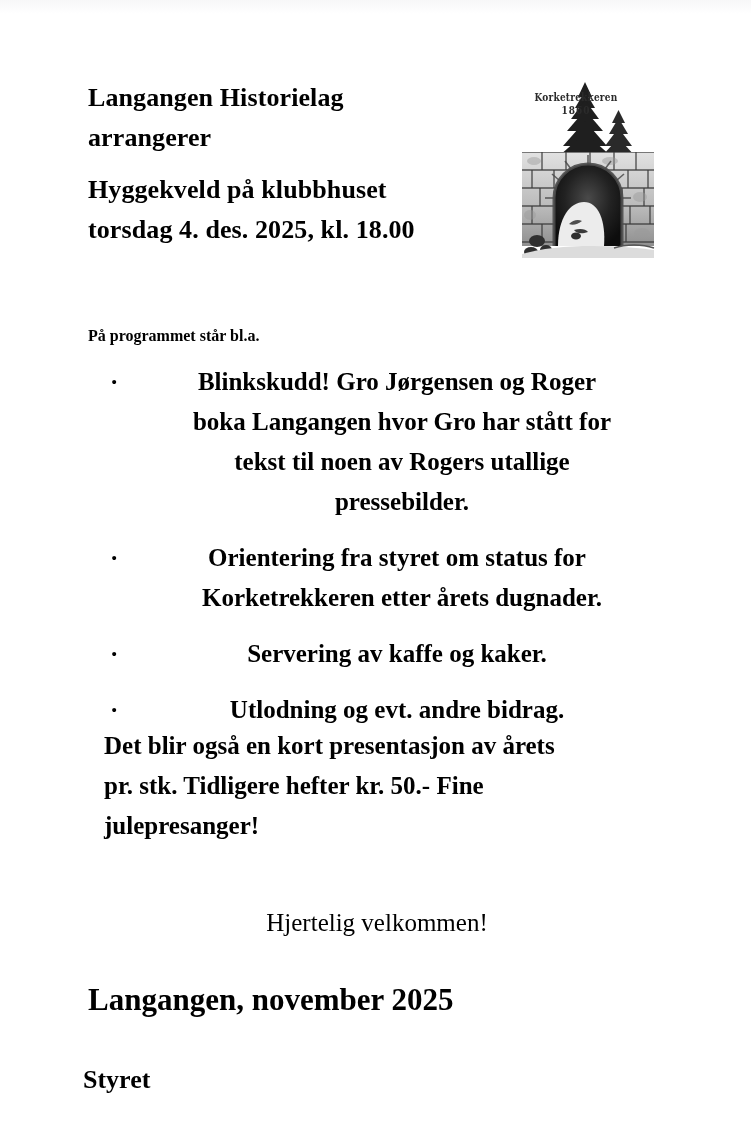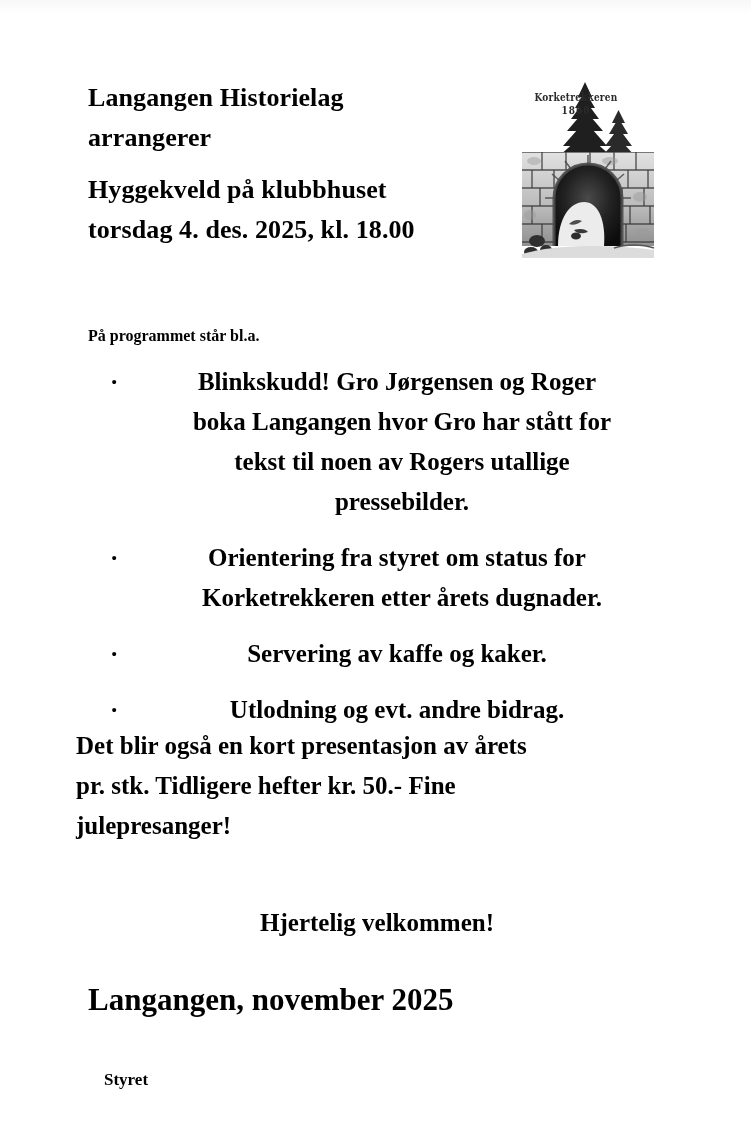--- a/index.html
+++ b/index.html
@@ -111,55 +111,55 @@
     display: block;
     text-align: center;
   }
   .bullet .btext .cont {
     display: block;
     padding-left: 10px;
   }
 
   .para {
     position: absolute;
-    left: 76px;
+    left: 104px;
     top: 726px;
     width: 580px;
     font-size: 25px;
     font-weight: bold;
     line-height: 40px;
   }
   .para span { display: block; }
 
   .welcome {
     position: absolute;
     left: 88px;
     top: 905px;
     width: 578px;
     text-align: center;
     font-size: 25px;
-    font-weight: bold;
+    font-weight: normal;
     line-height: 36px;
   }
 
   .place-date {
     position: absolute;
     left: 88px;
     top: 982px;
     font-size: 31px;
     font-weight: bold;
     line-height: 36px;
     white-space: nowrap;
   }
 
   .signature {
     position: absolute;
-    left: 104px;
+    left: 83px;
     top: 1062px;
-    font-size: 17px;
+    font-size: 26px;
     font-weight: bold;
     line-height: 36px;
     white-space: nowrap;
     font-family: Liberation Serif, serif;
   }
 </style>
 </head>
 <body>
 
 <div class="page">

